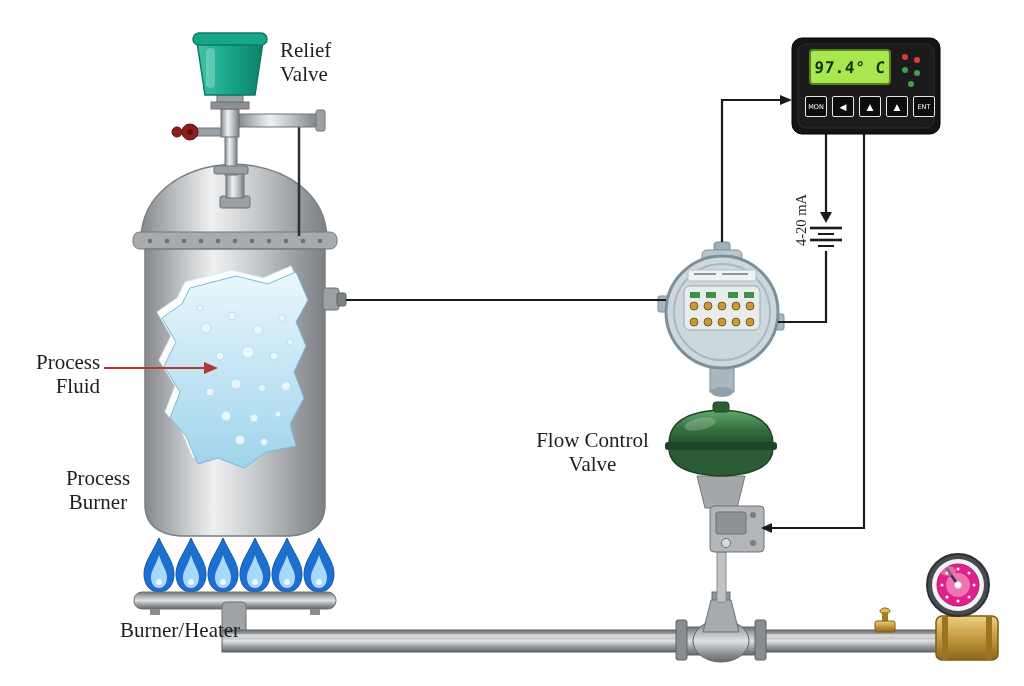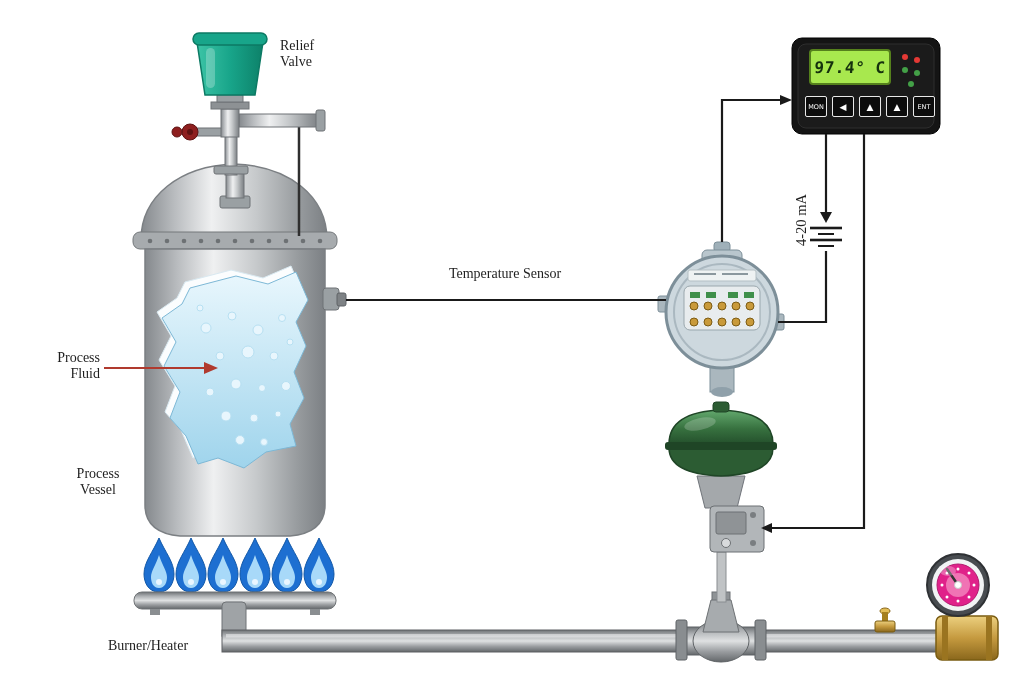--- a/index.html
+++ b/index.html
@@ -1,19 +1,19 @@
 <!DOCTYPE html>
 <html><head>
 <meta charset="utf-8">
 <style>
   html,body{margin:0;padding:0;background:#fff;}
   .canvas{position:relative;width:1024px;height:686px;background:#ffffff;
           font-family:"Liberation Serif", serif;overflow:hidden;}
   .canvas svg{position:absolute;left:0;top:0;}
-  .lbl{position:absolute;font-size:14px;color:#1e1e1e;line-height:1.15;}
+  .lbl{position:absolute;font-size:21px;color:#1e1e1e;line-height:1.15;}
   .center{text-align:center;}
   .rot{transform:rotate(-90deg);transform-origin:center center;text-align:center;}
   .lcd-text{position:absolute;left:812px;top:51px;width:76px;height:32px;
             display:flex;align-items:center;justify-content:center;
             font-family:"DejaVu Sans Mono", monospace;font-weight:bold;
             font-size:16px;color:#15310d;letter-spacing:.5px;transform:skewX(-4deg);}
   .btn-row{position:absolute;left:805px;top:96px;width:130px;height:21px;
            display:flex;gap:5px;}
   .btn{flex:1;border:1.3px solid #e8e8e8;border-radius:2px;background:#0c0c0c;
        color:#ffffff;display:flex;align-items:center;justify-content:center;
@@ -293,24 +293,24 @@
     <line x1="818" y1="246" x2="834" y2="246" stroke-width="2"></line>
   </g>
 
   <g>
     <line x1="104" y1="368" x2="204" y2="368" stroke="#b03a2e" stroke-width="2"></line>
     <polygon points="204,362 204,374 218,368" fill="#b03a2e"></polygon>
   </g>
 </svg>
 
 <div class="lbl" style="left:280px;top:38px;width:64px;">Relief Valve</div>
-<div class="lbl center" style="left:445px;top:266px;width:120px;">Temperature Sensor</div>
 <div class="lbl" style="left:36px;top:350px;width:64px;text-align:right;">Process Fluid</div>
-<div class="lbl center" style="left:62px;top:466px;width:72px;">Process Vessel</div>
-<div class="lbl" style="left:108px;top:618px;width:140px;margin-top:20px;">Burner/Heater</div>
+<div class="lbl center" style="left:62px;top:466px;width:72px;">Process Burner</div>
+<div class="lbl center" style="left:535px;top:428px;width:115px;">Flow Control Valve</div>
+<div class="lbl" style="left:120px;top:618px;width:140px;">Burner/Heater</div>
 <div class="lbl rot" style="left:754px;top:211px;width:96px;height:18px;font-size:14.5px;">4-20 mA</div>
 
 <div class="lcd-text">97.4° C</div>
 <div class="btn-row">
   <div class="btn">MON</div>
   <div class="btn glyph">◀</div>
   <div class="btn glyph">▲</div>
   <div class="btn glyph">▲</div>
   <div class="btn">ENT</div>
 </div>

